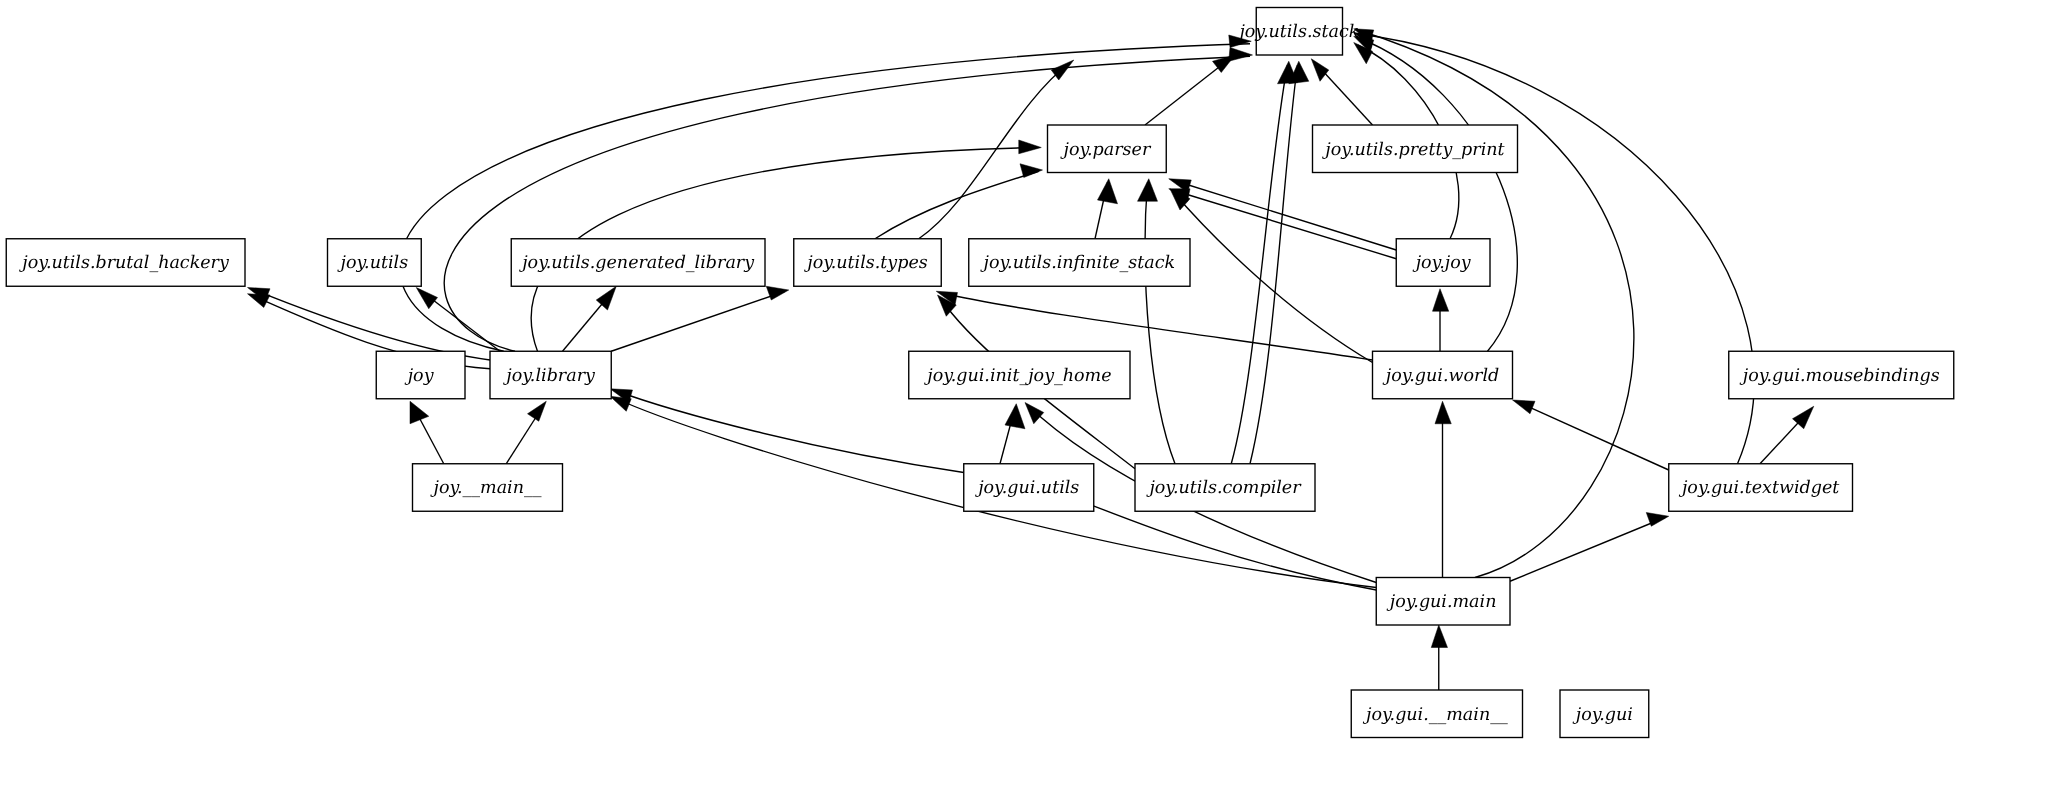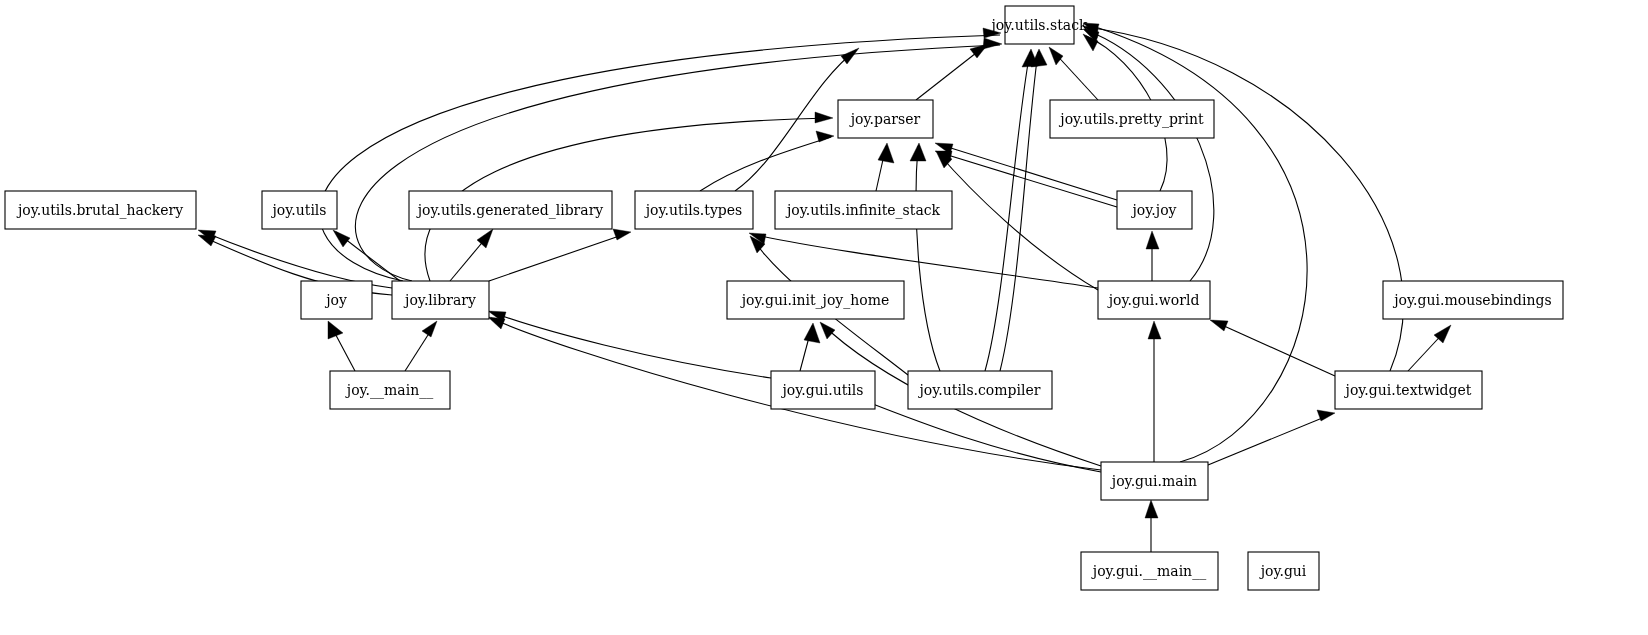--- a/index.html
+++ b/index.html
@@ -6,20 +6,21 @@
     margin: 0;
     padding: 0;
     background: #ffffff;
   }
   #canvas-wrap {
     position: relative;
     width: 1648px;
     height: 635px;
     background: #ffffff;
     overflow: hidden;
+    font-style: italic;
   }
   svg#graph {
     display: block;
     width: 1648px;
     height: 635px;
     background: #ffffff;
   }
   .node-box {
     fill: #ffffff;
     stroke: #000000;

